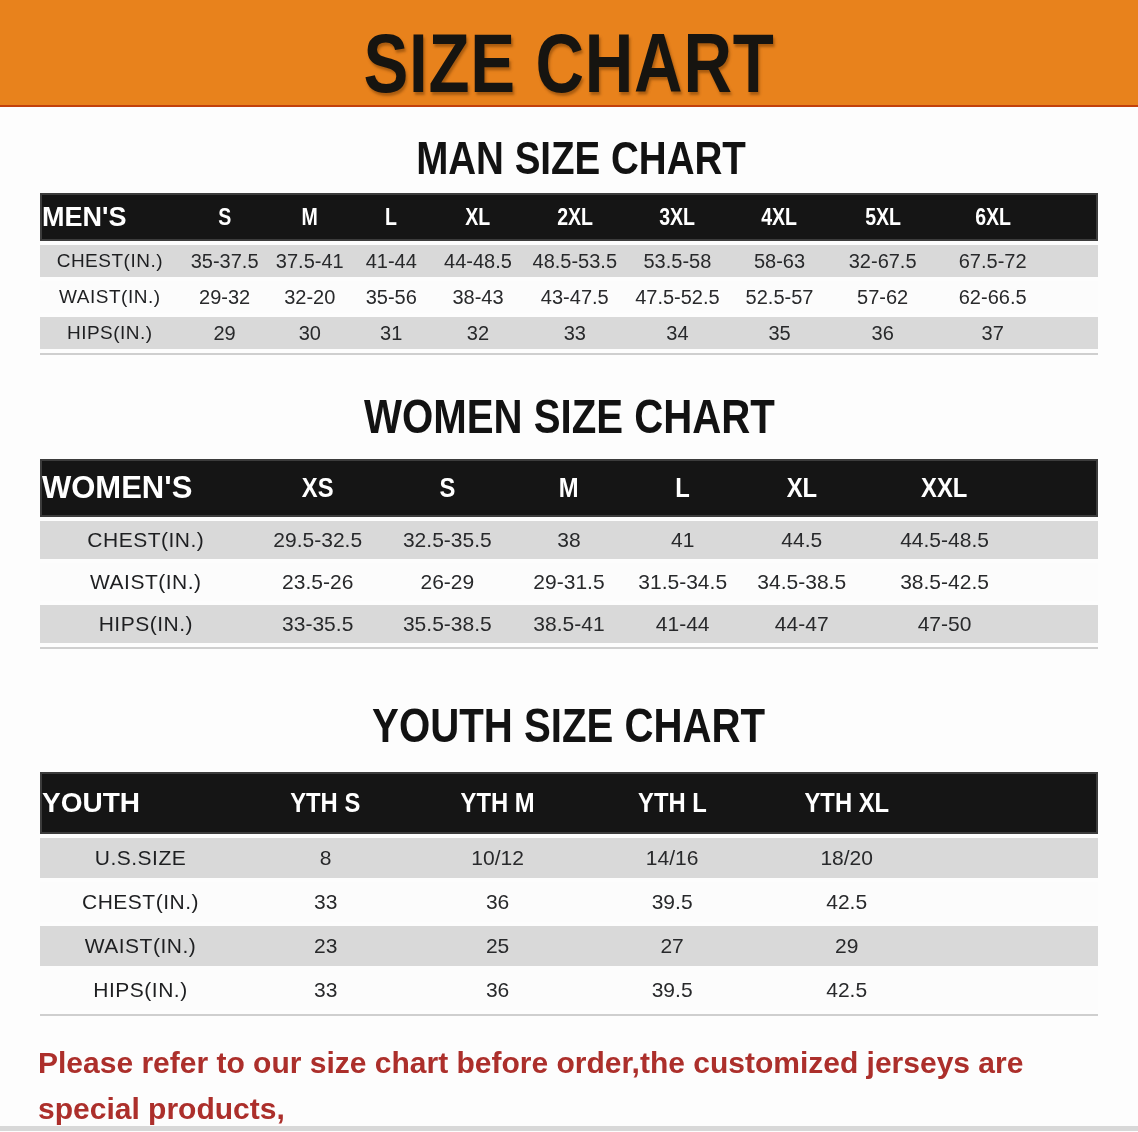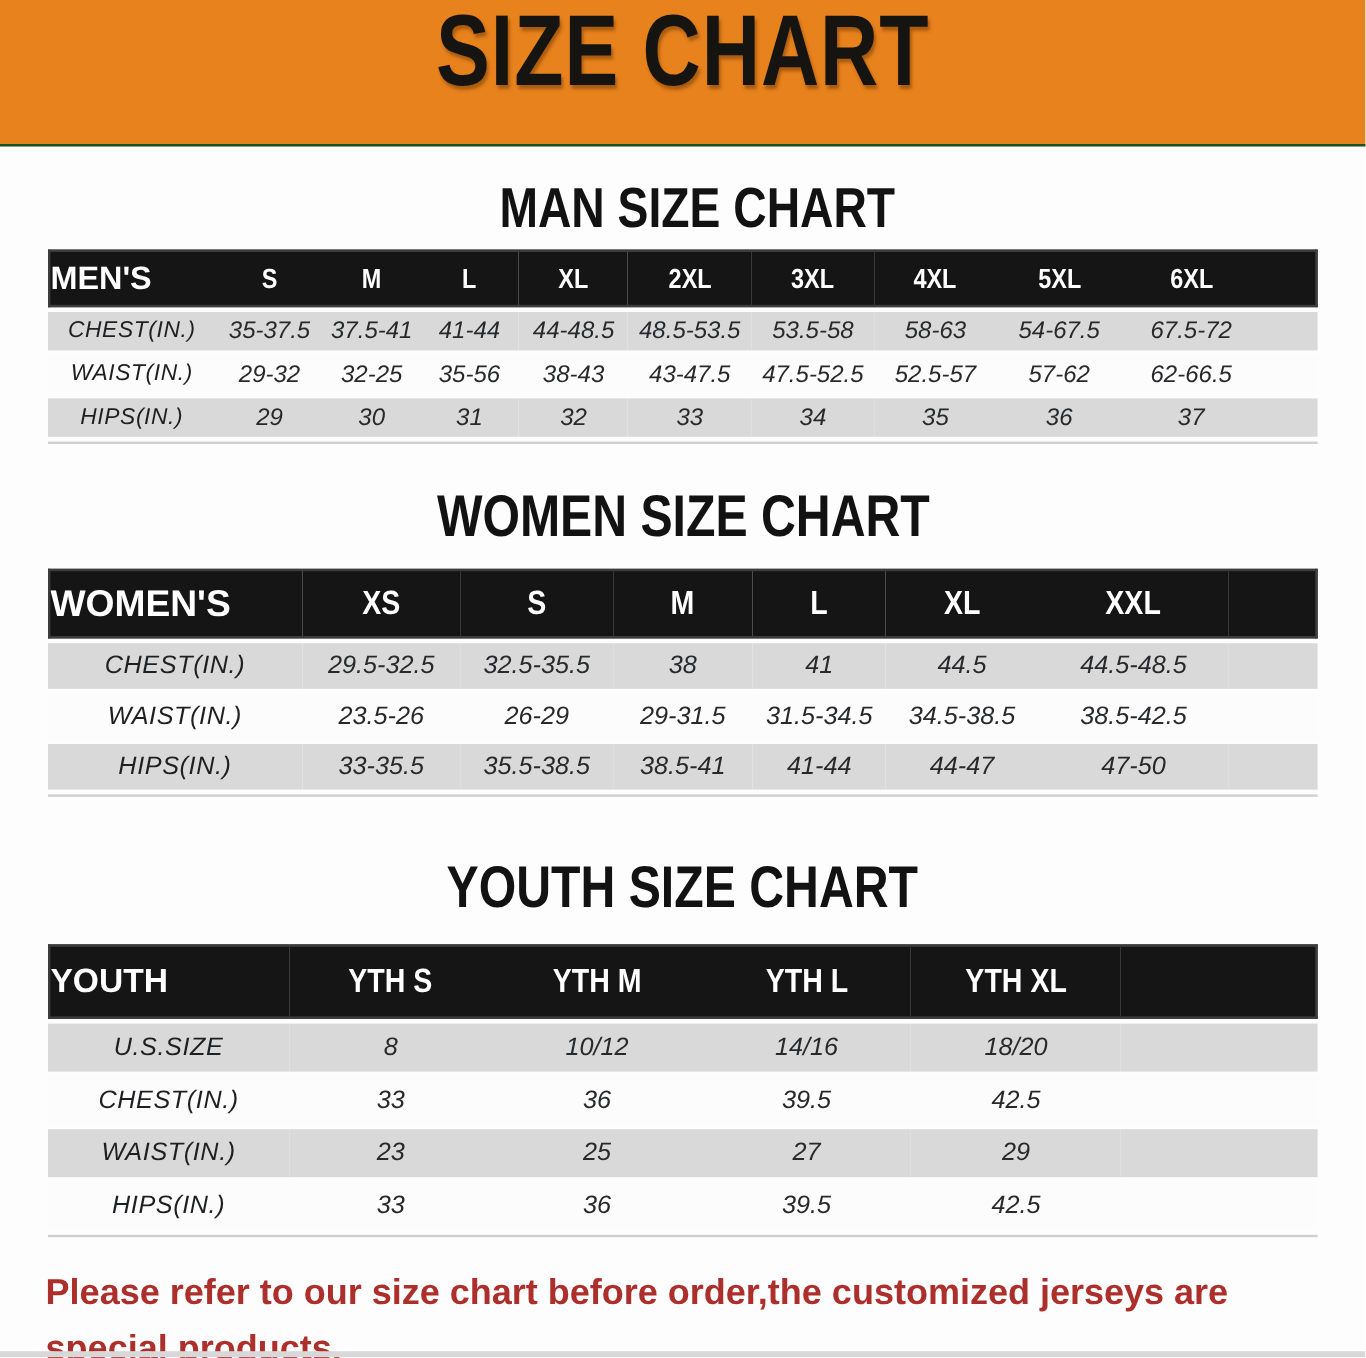--- a/index.html
+++ b/index.html
@@ -1,23 +1,23 @@
 <!DOCTYPE html>
 <html><head>
 <meta charset="utf-8">
 <style>
   * { margin:0; padding:0; box-sizing:border-box; }
   html,body { width:1138px; height:1132px; background:#ffffff;
     font-family:"Liberation Sans", sans-serif; overflow:hidden; }
   .page { position:relative; width:1138px; height:1132px; background:#fdfdfd; }
 
   
-  .banner { width:1138px; height:122px; background:#E8821C;
-    display:flex; align-items:flex-start; justify-content:center;
-    border-bottom:2px solid #14532d; }
+  .banner { width:1138px; height:107px; background:#E8821C;
+    display:flex; align-items:flex-end; justify-content:center;
+    border-bottom:2px solid #c2410c; }
   .banner-title { font-size:84px; font-weight:800; color:#161410;
     letter-spacing:1px; line-height:1; display:inline-block;
     transform:scaleX(0.80); text-shadow:2px 3px 3px rgba(90,45,0,0.45); }
 
   
   .section-heading { text-align:center; font-weight:800; color:#121212; line-height:1; }
   .section-heading .cond { display:inline-block; transform:scaleX(0.82); letter-spacing:0px; }
   .heading-men   { font-size:47px; margin-top:27px;padding-left:24px; }
   .heading-women { font-size:49px; margin-top:37px; }
   .heading-youth { font-size:49px; margin-top:52px;text-decoration:underline; }
@@ -39,21 +39,21 @@
 
   .group-label { font-weight:800; }
   .tbl-men   .group-label { font-size:27px; }
   .tbl-women .group-label { font-size:31px; }
   .tbl-youth .group-label { font-size:28px; }
   th .cond { display:inline-block; transform:scaleX(0.85); font-weight:600; }
   .tbl-men   th .szcond { font-size:23px; }
   .tbl-women th .szcond { font-size:28px; }
   .tbl-youth th .szcond { font-size:28px; }
 
-  tbody tr { background:#fcfcfc;font-style:italic; }
+  tbody tr { background:#fcfcfc; }
   tbody tr:nth-child(odd) { background:#d9d9d9; }
   .tbl-men   tbody tr { height:32px; }
   .tbl-women tbody tr { height:38px; }
   .tbl-youth tbody tr { height:40px; }
 
   td { text-align:center; vertical-align:middle; color:#28292b; white-space:nowrap; }
   .tbl-men   td { font-size:20px; }
   .tbl-women td { font-size:21px; }
   .tbl-youth td { font-size:21px; }
   td.row-label { font-size:19px; color:#1e1f21; letter-spacing:0.5px; }
@@ -114,28 +114,28 @@
     <tbody>
       <tr>
         <td class="row-label">CHEST(IN.)</td>
         <td>35-37.5</td>
         <td>37.5-41</td>
         <td>41-44</td>
         <td>44-48.5</td>
         <td>48.5-53.5</td>
         <td>53.5-58</td>
         <td>58-63</td>
-        <td>54-67.5</td>
+        <td>32-67.5</td>
         <td>67.5-72</td>
         <td></td>
       </tr>
       <tr>
         <td class="row-label">WAIST(IN.)</td>
         <td>29-32</td>
-        <td>32-25</td>
+        <td>32-20</td>
         <td>35-56</td>
         <td>38-43</td>
         <td>43-47.5</td>
         <td>47.5-52.5</td>
         <td>52.5-57</td>
         <td>57-62</td>
         <td>62-66.5</td>
         <td></td>
       </tr>
       <tr>

